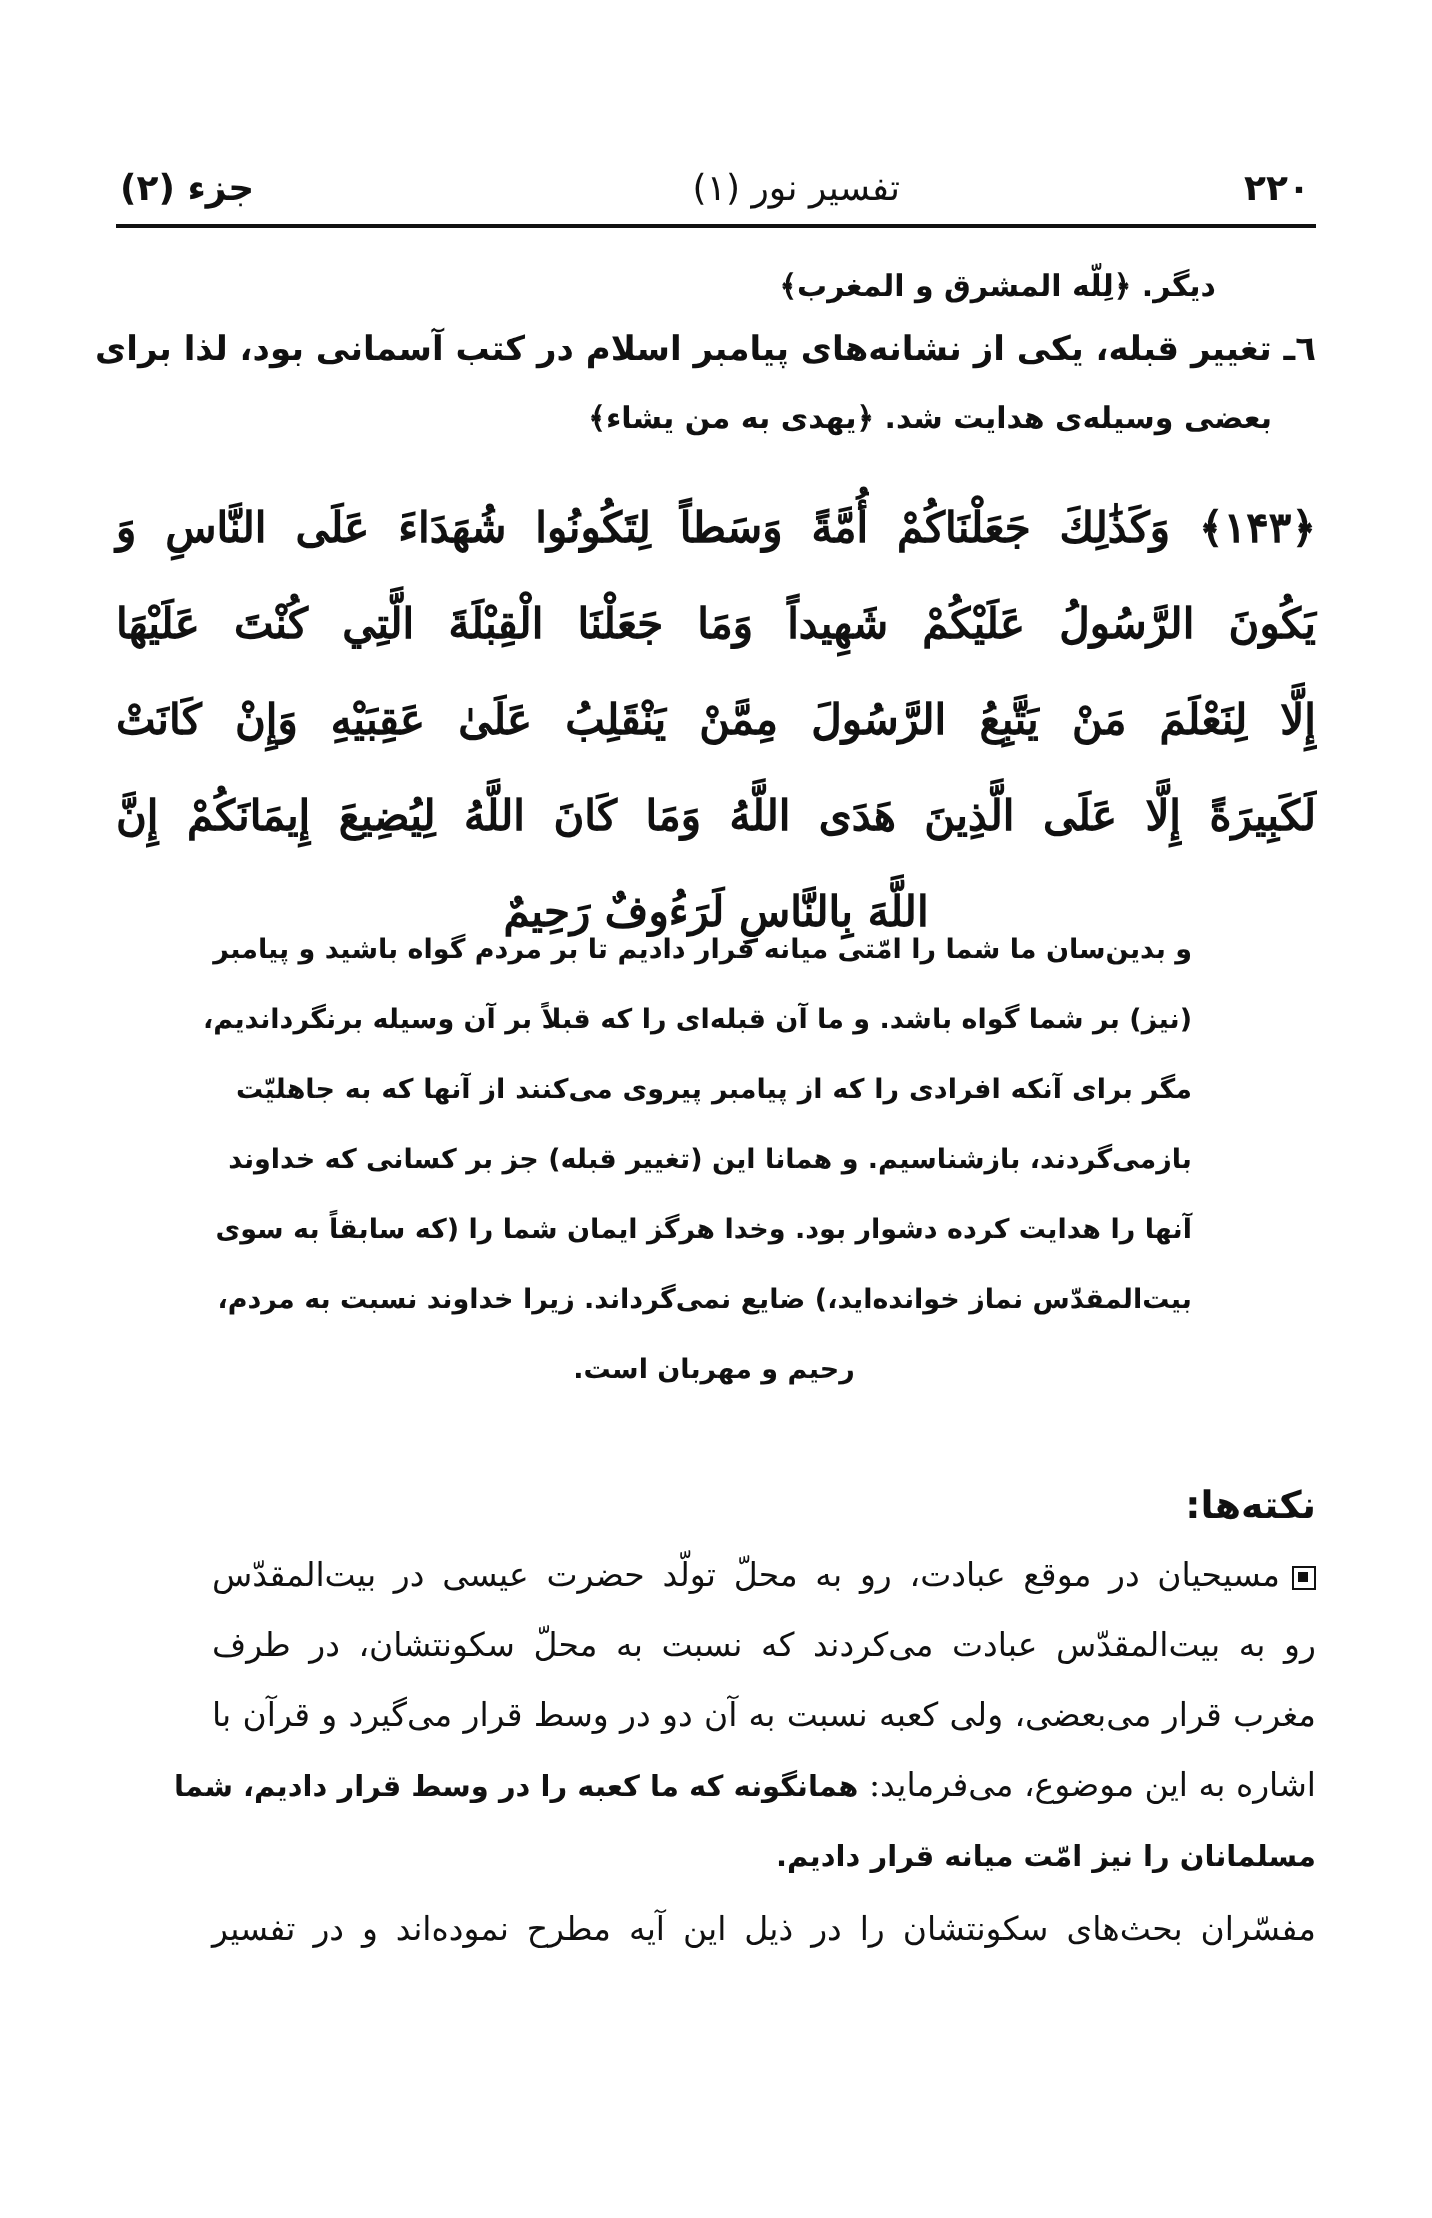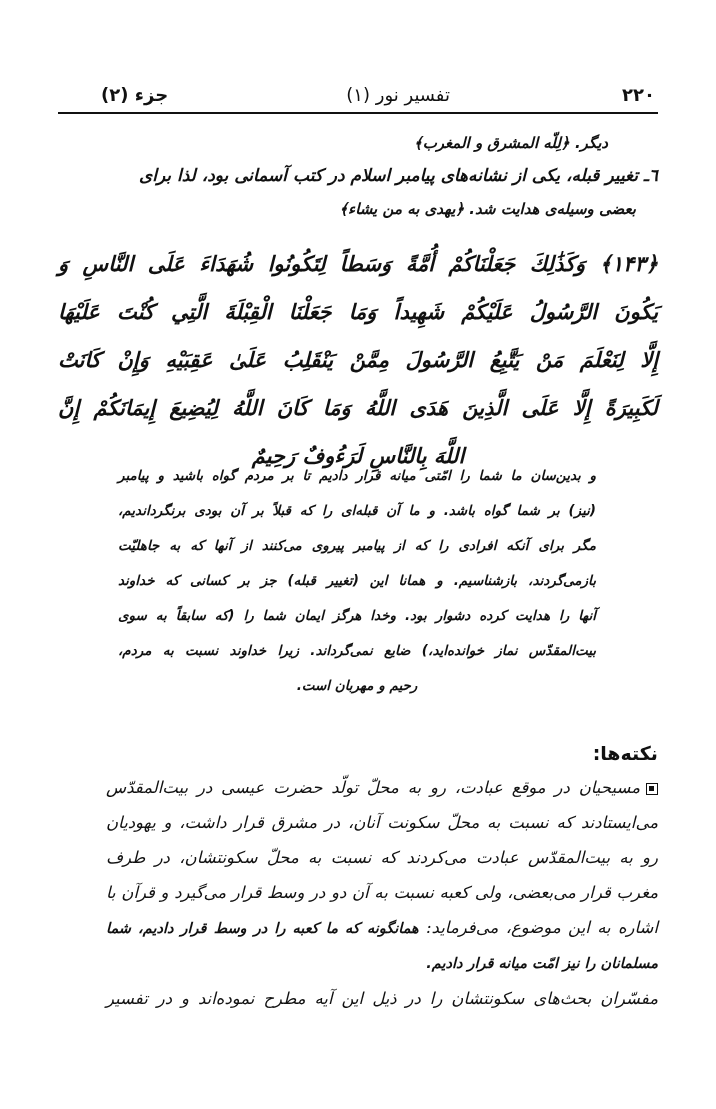--- a/index.html
+++ b/index.html
@@ -7,26 +7,26 @@
     width: 716px; height: 1109px; position: relative; overflow: hidden;
     font-family: "DejaVu Sans", sans-serif; color: #111;
   }
   .page { position: absolute; left: 0; top: 0; width: 716px; height: 1109px; }
   .header {
     position: absolute; left: 60px; top: 84px; width: 595px; height: 26px;
     direction: rtl;
   }
   .header .pgnum { position: absolute; right: 0; top: 0; font-size: 18px; font-weight: bold; }
   .header .title { position: absolute; right: 205px; top: 0; font-size: 18px; }
-  .header .part { position: absolute; left: 0; top: 0; font-size: 18px; font-weight: bold; margin-left: 41px; }
+  .header .part { position: absolute; left: 0; top: 0; font-size: 18px; font-weight: bold; }
   .header-rule {
     position: absolute; left: 58px; top: 112px; width: 600px; height: 2px; background: #111;
   }
   .block { position: absolute; direction: rtl; text-align: justify; }
-  .l { display: block; white-space: nowrap; font-style: italic; }
+  .l { display: block; white-space: nowrap; }
   .intro1 { right: 108px; top: 130px; font-size: 15px; font-weight: bold; line-height: 26px; }
   .item6 { right: 58px; top: 158px; width: 600px; font-size: 17px; line-height: 34px; font-weight: bold; }
   .item6 .l2 { padding-right: 22px; font-size: 15px; }
   .ayah {
     right: 58px; top: 240px; width: 600px; font-family: "DejaVu Serif", serif;
     font-size: 21px; line-height: 48px; font-weight: bold; text-align: center;
   }
   .ayah .l { text-align: justify; text-align-last: justify; }
   .ayah .last { text-align: center; text-align-last: center; }
   .trans {
@@ -74,33 +74,32 @@
   <div class="block ayah">
     <span class="l">﴿۱۴۳﴾ وَكَذَٰلِكَ جَعَلْنَاكُمْ أُمَّةً وَسَطاً لِتَكُونُوا شُهَدَاءَ عَلَى النَّاسِ وَ</span>
     <span class="l">يَكُونَ الرَّسُولُ عَلَيْكُمْ شَهِيداً وَمَا جَعَلْنَا الْقِبْلَةَ الَّتِي كُنْتَ عَلَيْهَا</span>
     <span class="l">إِلَّا لِنَعْلَمَ مَنْ يَتَّبِعُ الرَّسُولَ مِمَّنْ يَنْقَلِبُ عَلَىٰ عَقِبَيْهِ وَإِنْ كَانَتْ</span>
     <span class="l">لَكَبِيرَةً إِلَّا عَلَى الَّذِينَ هَدَى اللَّهُ وَمَا كَانَ اللَّهُ لِيُضِيعَ إِيمَانَكُمْ إِنَّ</span>
     <span class="l last">اللَّهَ بِالنَّاسِ لَرَءُوفٌ رَحِيمٌ</span>
   </div>
 
   <div class="block trans">
     <span class="l">و بدین‌سان ما شما را امّتی میانه قرار دادیم تا بر مردم گواه باشید و پیامبر</span>
-    <span class="l">(نیز) بر شما گواه باشد. و ما آن قبله‌ای را که قبلاً بر آن بودی برنگرداندیم،</span>
+    <span class="l">(نیز) بر شما گواه باشد. و ما آن قبله‌ای را که قبلاً بر آن وسیله برنگرداندیم،</span>
     <span class="l">مگر برای آنکه افرادی را که از پیامبر پیروی می‌کنند از آنها که به جاهلیّت</span>
     <span class="l">بازمی‌گردند، بازشناسیم. و همانا این (تغییر قبله) جز بر کسانی که خداوند</span>
     <span class="l">آنها را هدایت کرده دشوار بود. وخدا هرگز ایمان شما را (که سابقاً به سوی</span>
     <span class="l">بیت‌المقدّس نماز خوانده‌اید،) ضایع نمی‌گرداند. زیرا خداوند نسبت به مردم،</span>
     <span class="l last">رحیم و مهربان است.</span>
   </div>
 
   <div class="block notes-title">نکته‌ها:</div>
 
   <div class="block notes">
     <span class="l"><span class="bullet"></span><span>مسیحیان در موقع عبادت، رو به محلّ تولّد حضرت عیسی در بیت‌المقدّس</span></span>
-    <span class="l">می‌ایستادند که نسبت به محلّ سکونت آنان، در مشرق قرار داشت، و یهودیان</span>
     <span class="l">رو به بیت‌المقدّس عبادت می‌کردند که نسبت به محلّ سکونتشان، در طرف</span>
     <span class="l">مغرب قرار می‌بعضی، ولی کعبه نسبت به آن دو در وسط قرار می‌گیرد و قرآن با</span>
     <span class="l"><span>اشاره به این موضوع، می‌فرماید: </span><span class="bold">همانگونه که ما کعبه را در وسط قرار دادیم، شما</span></span>
     <span class="l bold shortl">مسلمانان را نیز امّت میانه قرار دادیم.</span>
     <span class="l">مفسّران بحث‌های سکونتشان را در ذیل این آیه مطرح نموده‌اند و در تفسیر</span>
   </div>
 
 </div>
 
 </body></html>

